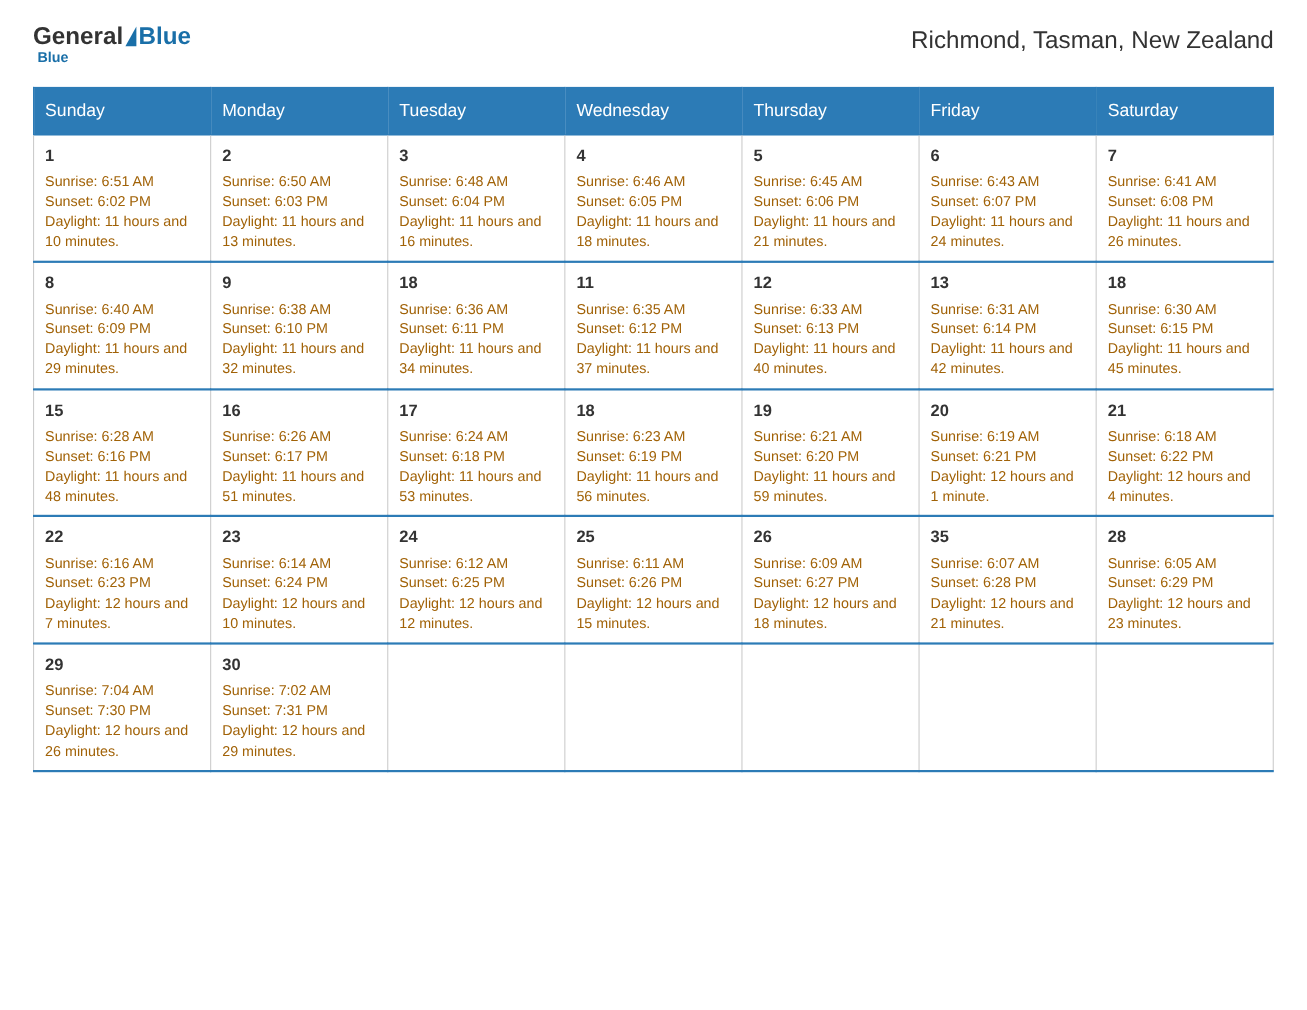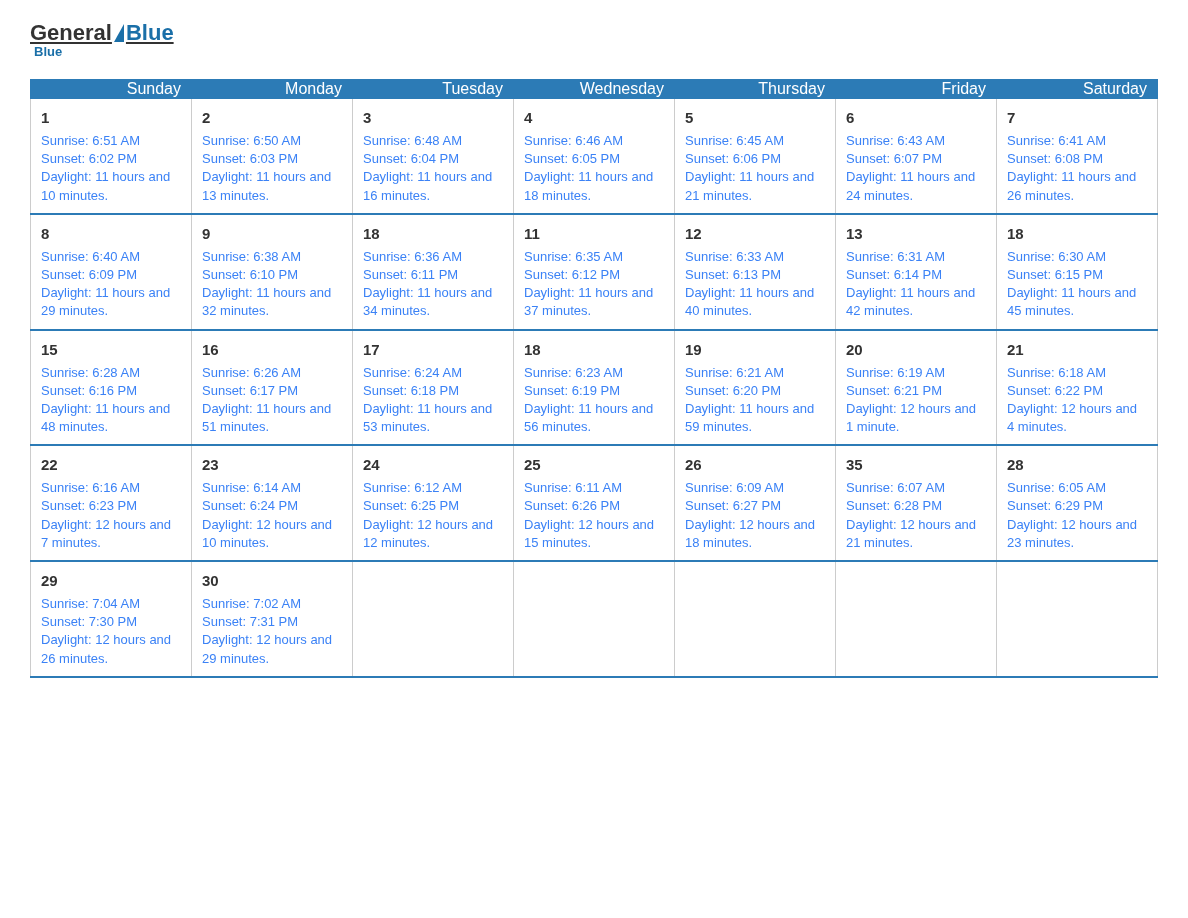--- a/index.html
+++ b/index.html
@@ -21,21 +21,20 @@
       display: flex;
       flex-direction: column;
       align-items: flex-start;
     }
     .logo-text {
       display: flex;
       align-items: center;
       font-size: 22px;
       font-weight: bold;
       color: #333;
-      text-decoration: underline;
     }
     .logo-general { color: #333; }
     .logo-blue { color: #1a6fa8; }
     .logo-triangle {
       width: 0; height: 0;
       border-left: 10px solid transparent;
       border-bottom: 18px solid #1a6fa8;
       margin: 0 2px;
       display: inline-block;
     }
@@ -61,62 +60,63 @@
     table {
       width: 100%;
       border-collapse: collapse;
       table-layout: fixed;
     }
     thead tr th {
       background: #2c7bb6;
       color: #fff;
       font-size: 16px;
       font-weight: normal;
-      padding: 0 10px;
-      text-align: right;
+      padding: 12px 10px;
+      text-align: left;
       border: 1px solid #2c7bb6;
     }
     tbody tr td {
       vertical-align: top;
       padding: 8px 10px;
       border: 1px solid #ccc;
       font-size: 13px;
       line-height: 1.4;
       height: 110px;
     }
     tbody tr {
       border-bottom: 2px solid #2c7bb6;
     }
     .day-num {
       font-size: 15px;
       font-weight: bold;
       margin-bottom: 4px;
       color: #333;
     }
     .day-info {
-      color: #3b82f6;
+      color: #a16207;
       font-size: 13px;
     }
     td.empty {
       background: #fff;
     }
   </style>
 </head>
 <body>
 
 <div class="header">
   <div class="logo">
     <div class="logo-text">
       <span class="logo-general">General</span>
       <span class="logo-triangle"></span>
       <span class="logo-blue">Blue</span>
     </div>
     <div class="logo-underline">Blue</div>
   </div>
   <div class="title-block">
+    <div class="location">Richmond, Tasman, New Zealand</div>
   </div>
 </div>
 
 <table>
   <thead>
     <tr>
     <th>Sunday</th>
         <th>Monday</th>
         <th>Tuesday</th>
         <th>Wednesday</th>

